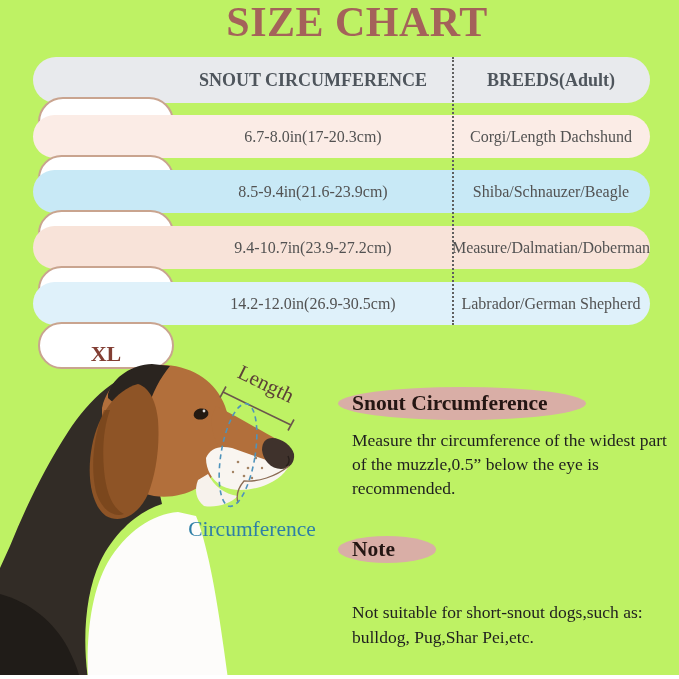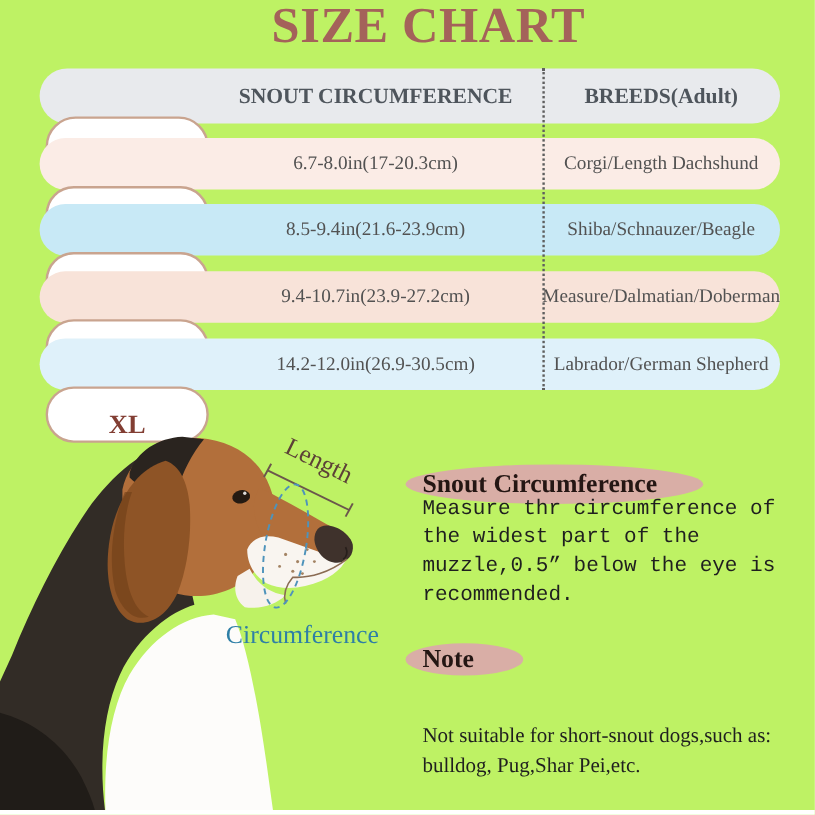--- a/index.html
+++ b/index.html
@@ -34,21 +34,21 @@
   .trow:not(.row-header) .cell{font-size:16px;color:var(--cell-text,#525252);}
   .divider{position:absolute;left:419px;top:0;height:268px;width:0;border-left:2px dotted var(--divider,#5F5F5F);}
   .dog-wrap{position:absolute;left:0;top:350px;width:345px;height:329px;}
   .hl-ellipse{position:absolute;border-radius:50%;background:var(--highlight-ellipse,#D9AEA6);}
   .hl-1{left:338px;top:387px;width:248px;height:33px;}
   .hl-2{left:338px;top:536px;width:98px;height:27px;}
   .sec-head{position:absolute;font-weight:bold;font-size:21.5px;color:var(--heading-text,#241613);}
   .sec-head-1{left:352px;top:387px;height:33px;line-height:33px;}
   .sec-head-2{left:352px;top:534px;height:30px;line-height:30px;text-align:center;}
   .sec-body{position:absolute;width:324px;font-size:17.5px;line-height:24px;color:var(--body-text,#1F1F1F);}
-  .sec-body-1{left:352px;top:412px;font-family:Liberation Mono, monospace;}
+  .sec-body-1{left:352px;top:428px;}
   .sec-body-2{left:352px;top:600px;line-height:25px;}
   svg text.len{fill:var(--length-label,#5C4137);font-family:"Liberation Serif","DejaVu Serif",serif;}
   svg text.circ{fill:var(--circumference-label,#2E7FA6);font-family:"Liberation Serif","DejaVu Serif",serif;}
 </style>
 </head>
 <body>
 
 <div class="canvas">
 
   <div class="title">SIZE CHART</div>

